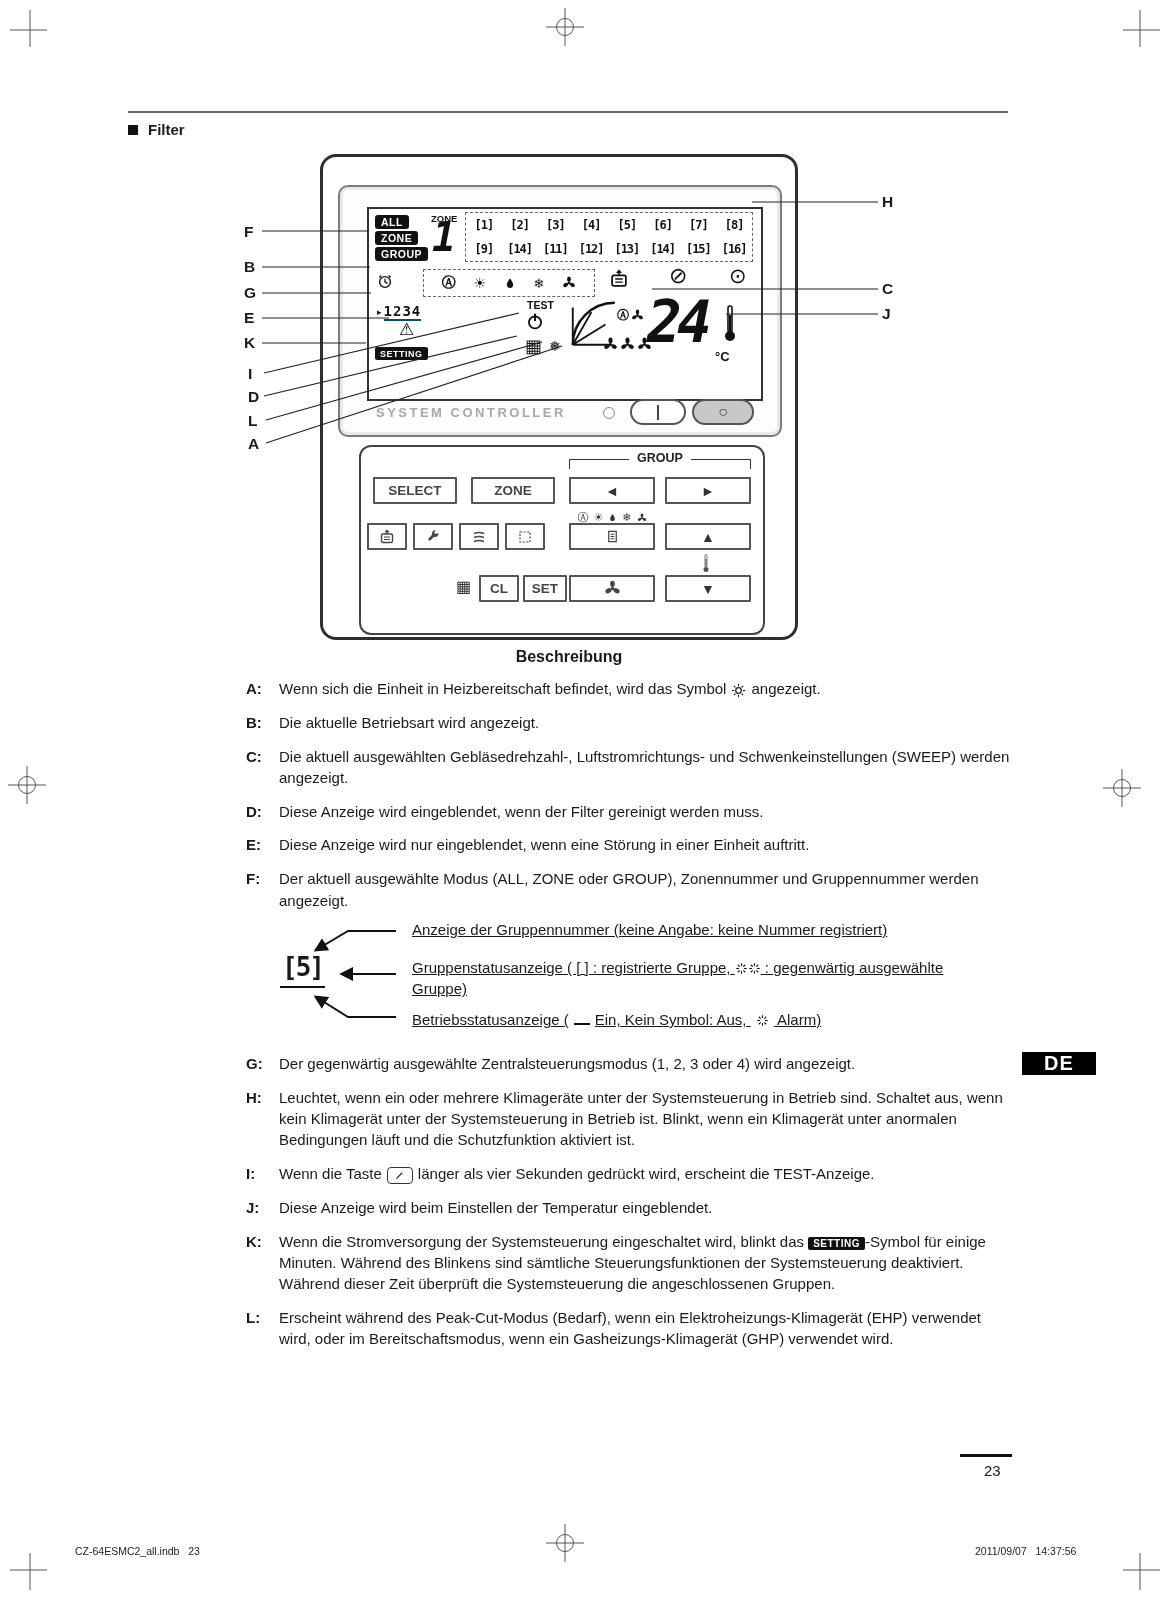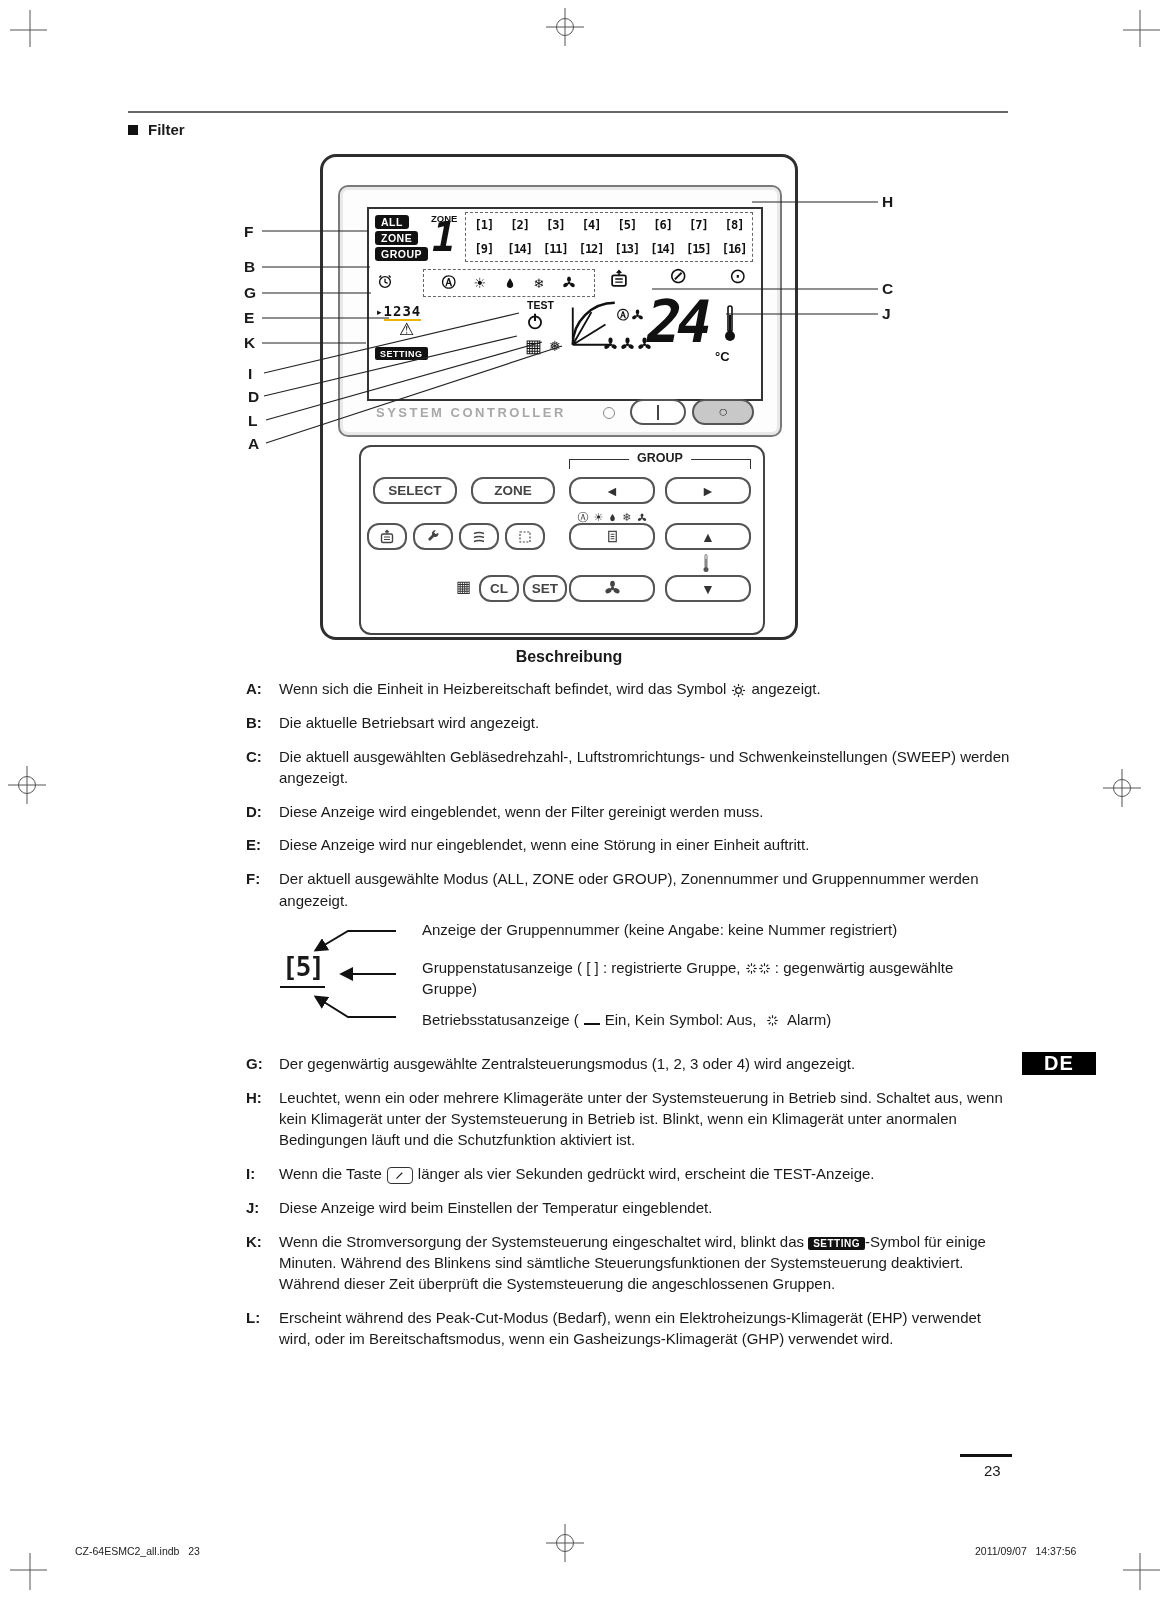--- a/index.html
+++ b/index.html
@@ -42,21 +42,21 @@
          display:flex;align-items:center;justify-content:space-evenly;box-sizing:border-box;}
   .m-auto{font-size:14px;font-weight:bold;}
   .m-heat{font-size:14px;}
   .m-cool{font-size:13px;}
   .vent{position:absolute;left:240px;top:60px;}
   .prohibit{position:absolute;left:300px;top:56px;font-size:22px;line-height:1;}
   .opind{position:absolute;left:360px;top:56px;font-size:21px;line-height:1;}
   .central{position:absolute;left:8px;top:94px;display:flex;align-items:center;gap:2px;}
   .pointer{font-size:9px;}
   .cdigits{font-family:"DejaVu Sans Mono",monospace;font-weight:bold;font-size:14px;
-           letter-spacing:1px;border-bottom:2px solid #eab308;line-height:1.15;}
+           letter-spacing:1px;border-bottom:2px solid #0c4a6e;line-height:1.15;}
   .warn{position:absolute;left:30px;top:112px;font-size:17px;line-height:1;}
   .setbadge{position:absolute;left:6px;top:138px;background:#111;color:#fff;font-size:9px;
             font-weight:bold;padding:1.5px 5px;border-radius:2px;letter-spacing:.5px;}
   .test{position:absolute;left:158px;top:90px;font-size:10.5px;font-weight:bold;}
   .power{position:absolute;left:157px;top:103px;}
   .filterg{position:absolute;left:156px;top:128px;font-size:18px;line-height:1;}
   .standby{position:absolute;left:180px;top:130px;font-size:14px;line-height:1;}
   .sweep{position:absolute;left:196px;top:86px;}
   .autofan{position:absolute;left:248px;top:98px;display:flex;align-items:center;gap:2px;font-size:12px;font-weight:bold;}
   .fantrio{position:absolute;left:234px;top:128px;display:flex;gap:2px;}
@@ -73,21 +73,21 @@
          display:flex;align-items:center;justify-content:center;font-weight:bold;color:#444;box-sizing:border-box;}
   .btn-on{left:290px;width:56px;background:#fff;}
   .btn-off{left:352px;width:62px;background:#c8c8c8;}
 
   
   .panel{position:absolute;left:36px;top:288px;width:402px;height:186px;border:2px solid #444;
          border-radius:12px;color:#555;}
   .gbracket{position:absolute;left:208px;top:12px;width:182px;height:10px;border:1.5px solid #333;border-bottom:none;box-sizing:border-box;}
   .glabel{position:absolute;left:299px;top:12px;transform:translate(-50%,-55%);background:#fff;
           padding:0 8px;font-size:12.5px;font-weight:bold;color:#222;}
-  .pbtn{position:absolute;height:27px;border:2px solid #555;border-radius:12px;background:#fff;
+  .pbtn{position:absolute;height:27px;border:2px solid #555;border-radius:1px;background:#fff;
         display:flex;align-items:center;justify-content:center;font-weight:bold;font-size:13.5px;
         color:#444;box-sizing:border-box;}
   .arrowg{font-size:14px;color:#333;}
   .mini{position:absolute;left:208px;top:63px;width:86px;display:flex;justify-content:center;
         gap:5px;align-items:center;font-size:11px;color:#333;}
   .thermomini{position:absolute;left:341px;top:106px;}
   .filter2{position:absolute;left:95px;top:132px;font-size:16px;line-height:1;color:#333;}
 
   
   .callout{position:absolute;font-weight:bold;font-size:15.5px;z-index:6;}
@@ -107,21 +107,21 @@
   .inline-btn{display:inline-flex;align-items:center;justify-content:center;width:24px;height:15px;
               border:1.5px solid #333;border-radius:4px;vertical-align:-2px;}
   .setinline{background:#111;color:#fff;font-size:10px;font-weight:bold;padding:1px 5px;
              border-radius:2px;letter-spacing:.5px;}
   .underbar{display:inline-block;width:16px;height:.65em;border-bottom:2.5px solid #111;margin:0 5px;}
 
   
   .fdetail{position:relative;height:124px;margin:4px 0 12px 0;}
   .fd-digit{position:absolute;left:34px;top:32px;font-family:"DejaVu Sans Mono",monospace;
             font-weight:bold;font-size:26px;letter-spacing:-2px;border-bottom:2.5px solid #111;padding:0 2px;}
-  .fd-line{position:absolute;left:176px;width:600px;}
+  .fd-line{position:absolute;left:166px;width:600px;text-decoration:underline;}
   .fd1{top:2px;} .fd2{top:40px;width:560px;} .fd3{top:92px;}
 
   
   .detab{position:absolute;left:1022px;top:1052px;width:74px;height:23px;background:#000;color:#fff;
          display:flex;align-items:center;justify-content:center;font-weight:bold;font-size:20px;letter-spacing:1px;}
   .pn-rule{position:absolute;left:960px;top:1454px;width:52px;height:3px;background:#111;}
   .pn{position:absolute;left:984px;top:1462px;width:52px;text-align:left;font-size:15px;}
   .foot{position:absolute;top:1545px;font-size:10.5px;color:#222;white-space:pre;}
   .foot-l{left:75px;} .foot-r{left:975px;}
 </style>

